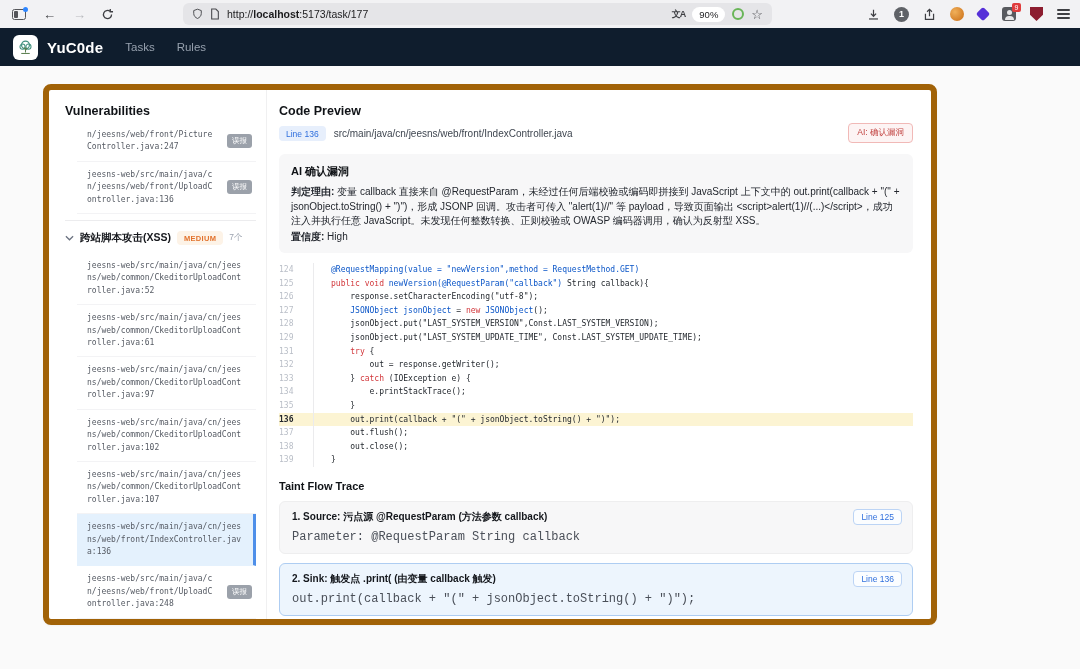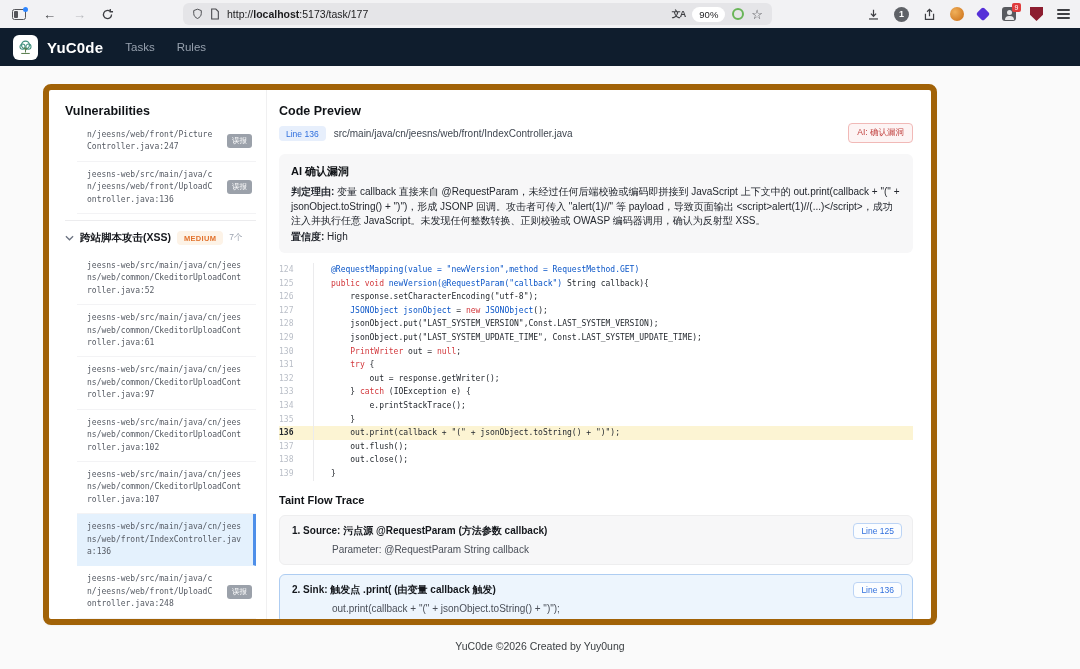--- a/index.html
+++ b/index.html
@@ -77,21 +77,21 @@
   .code { flex:1; border-left:1px solid #ebebed; padding-left:17px; }
   .code-line.hl { background:#fcf4d3; }
   .code-line.hl .ln { color:#1f2329; font-weight:bold; }
   .t-d { color:#24292f; } .t-b { color:#0b56c8; } .t-r { color:#d2383c; }
 
   .taint-title { margin:13px 0 9px; font-size:11px; font-weight:bold; color:#101317; }
   .taint-card { border-radius:6px; padding:8px 12px 9px; margin-bottom:9px; position:relative; }
   .taint-card.source { background:#f7f7f8; border:1px solid #eeeeef; }
   .taint-card.sink { background:#edf5fd; border:1px solid #aecdf2; }
   .tc-title { font-size:10px; font-weight:bold; color:#14171c; }
-  .tc-code { font-family:Liberation Sans, sans-serif; font-size:10px; color:#4a4f58; margin-top:6px; white-space:pre;margin-left:40px; }
+  .tc-code { font-family:Liberation Mono, monospace; font-size:12px; color:#4a4f58; margin-top:6px; white-space:pre; }
   .tc-line { position:absolute; right:10px; top:7px; background:#fbfdff; border:1px solid #bcd4f5; color:#2f6fdd; font-size:8.5px; padding:2px 7px; border-radius:4px; }
 
   .footer { position:absolute; top:574px; left:0; width:100%; text-align:center; font-size:10.5px; color:#3c4043; }
 </style>
 </head>
 <body>
 
 <div class="chrome">
   <div class="tab-icon"></div>
   <span class="nav-arrow">←</span>
@@ -235,21 +235,20 @@
         <div class="ai-conf"><b>置信度:</b><span> High</span></div>
       </div>
 
       <div class="code-block">
           <div class="code-line"><span class="ln">124</span><span class="code"><span class="t-b">@RequestMapping(value = "newVersion",method = RequestMethod.GET)</span></span></div>
           <div class="code-line"><span class="ln">125</span><span class="code"><span class="t-r">public void </span><span class="t-b">newVersion(@RequestParam("callback")</span><span class="t-d"> String callback){</span></span></div>
           <div class="code-line"><span class="ln">126</span><span class="code"><span class="t-d">    response.setCharacterEncoding("utf-8");</span></span></div>
           <div class="code-line"><span class="ln">127</span><span class="code"><span class="t-b">    JSONObject jsonObject</span><span class="t-d"> = </span><span class="t-r">new</span><span class="t-b"> JSONObject</span><span class="t-d">();</span></span></div>
           <div class="code-line"><span class="ln">128</span><span class="code"><span class="t-d">    jsonObject.put("LAST_SYSTEM_VERSION",Const.LAST_SYSTEM_VERSION);</span></span></div>
           <div class="code-line"><span class="ln">129</span><span class="code"><span class="t-d">    jsonObject.put("LAST_SYSTEM_UPDATE_TIME", Const.LAST_SYSTEM_UPDATE_TIME);</span></span></div>
-          <div class="code-line"><span class="ln">130</span><span class="code"><span class="t-r">    PrintWriter</span><span class="t-d"> out = </span><span class="t-r">null</span><span class="t-d">;</span></span></div>
           <div class="code-line"><span class="ln">131</span><span class="code"><span class="t-d">    </span><span class="t-r">try</span><span class="t-d"> {</span></span></div>
           <div class="code-line"><span class="ln">132</span><span class="code"><span class="t-d">        out = response.getWriter();</span></span></div>
           <div class="code-line"><span class="ln">133</span><span class="code"><span class="t-d">    } </span><span class="t-r">catch</span><span class="t-d"> (IOException e) {</span></span></div>
           <div class="code-line"><span class="ln">134</span><span class="code"><span class="t-d">        e.printStackTrace();</span></span></div>
           <div class="code-line"><span class="ln">135</span><span class="code"><span class="t-d">    }</span></span></div>
           <div class="code-line hl"><span class="ln">136</span><span class="code"><span class="t-d">    out.print(callback + "(" + jsonObject.toString() + ")");</span></span></div>
           <div class="code-line"><span class="ln">137</span><span class="code"><span class="t-d">    out.flush();</span></span></div>
           <div class="code-line"><span class="ln">138</span><span class="code"><span class="t-d">    out.close();</span></span></div>
           <div class="code-line"><span class="ln">139</span><span class="code"><span class="t-d">}</span></span></div>
         </div>
@@ -263,14 +262,13 @@
           </div>
           <div class="taint-card sink">
             <div class="tc-title">2. Sink: 触发点 .print( (由变量 callback 触发)</div>
             <span class="tc-line">Line 136</span>
             <div class="tc-code">out.print(callback + "(" + jsonObject.toString() + ")");</div>
           </div>
         </div>
     </div>
   </div>
 
-  <div class="footer">YuC0de ©2026 Created by Yuy0ung</div>
 </div>
 
 </body></html>

